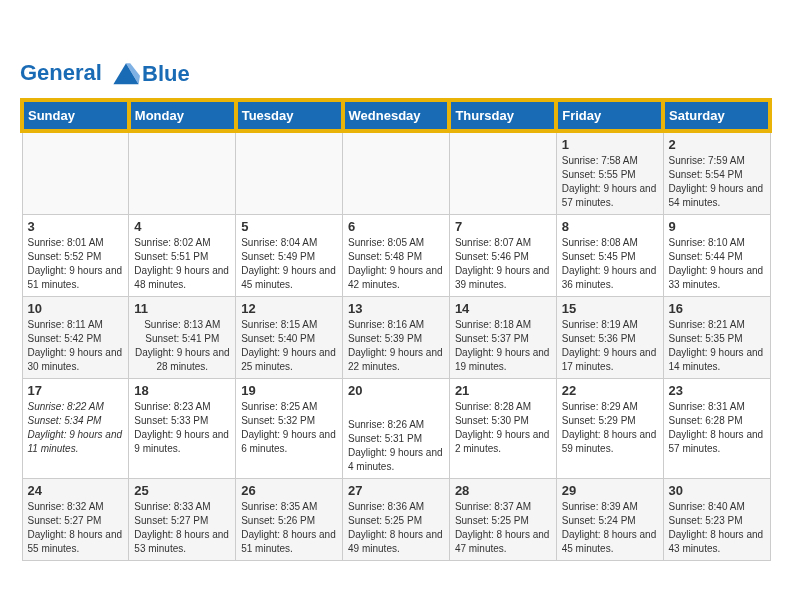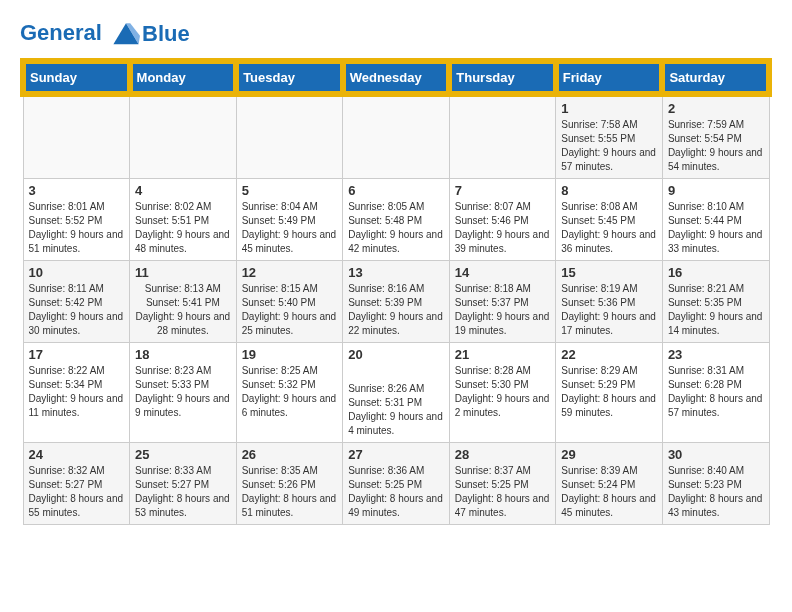--- a/index.html
+++ b/index.html
@@ -12,20 +12,21 @@
     }
     .page {
       width: 792px;
       padding: 20px;
     }
     .header {
       display: flex;
       justify-content: space-between;
       align-items: center;
       margin-bottom: 10px;
+      margin-top: 40px;
     }
     .logo {
       display: flex;
       align-items: center;
     }
     .logo-icon {
       width: 30px;
       height: 30px;
       margin-left: 4px;
       margin-right: 0;
@@ -47,21 +48,21 @@
       border-collapse: collapse;
       table-layout: fixed;
     }
     thead tr th {
       background-color: #1a6bb5;
       color: #fff;
       font-size: 13px;
       font-weight: bold;
       padding: 6px 4px;
       text-align: left;
-      border: 6px solid #eab308;
+      border: 4px solid #eab308;
     }
     tbody tr td {
       border: 1px solid #ccc;
       vertical-align: top;
       padding: 4px 5px;
       font-size: 10.5px;
       color: #333;
       height: 80px;
       background: #fff;
     }
@@ -220,21 +221,21 @@
           <td>
             <span class="day-number">16</span>
             <div class="day-info" style="white-space: pre-line;">Sunrise: 8:21 AM
 Sunset: 5:35 PM
 Daylight: 9 hours and 14 minutes.</div>
           </td>
         </tr>
         <tr>
           <td>
             <span class="day-number">17</span>
-            <div class="day-info" style="white-space: pre-line;">Sunrise: 8:22 AM
+            <div class="day-info" style="white-space: pre-line; font-style: italic;">Sunrise: 8:22 AM
 Sunset: 5:34 PM
 Daylight: 9 hours and 11 minutes.</div>
           </td>
           <td>
             <span class="day-number">18</span>
             <div class="day-info" style="white-space: pre-line;">Sunrise: 8:23 AM
 Sunset: 5:33 PM
 Daylight: 9 hours and 9 minutes.</div>
           </td>
           <td>

